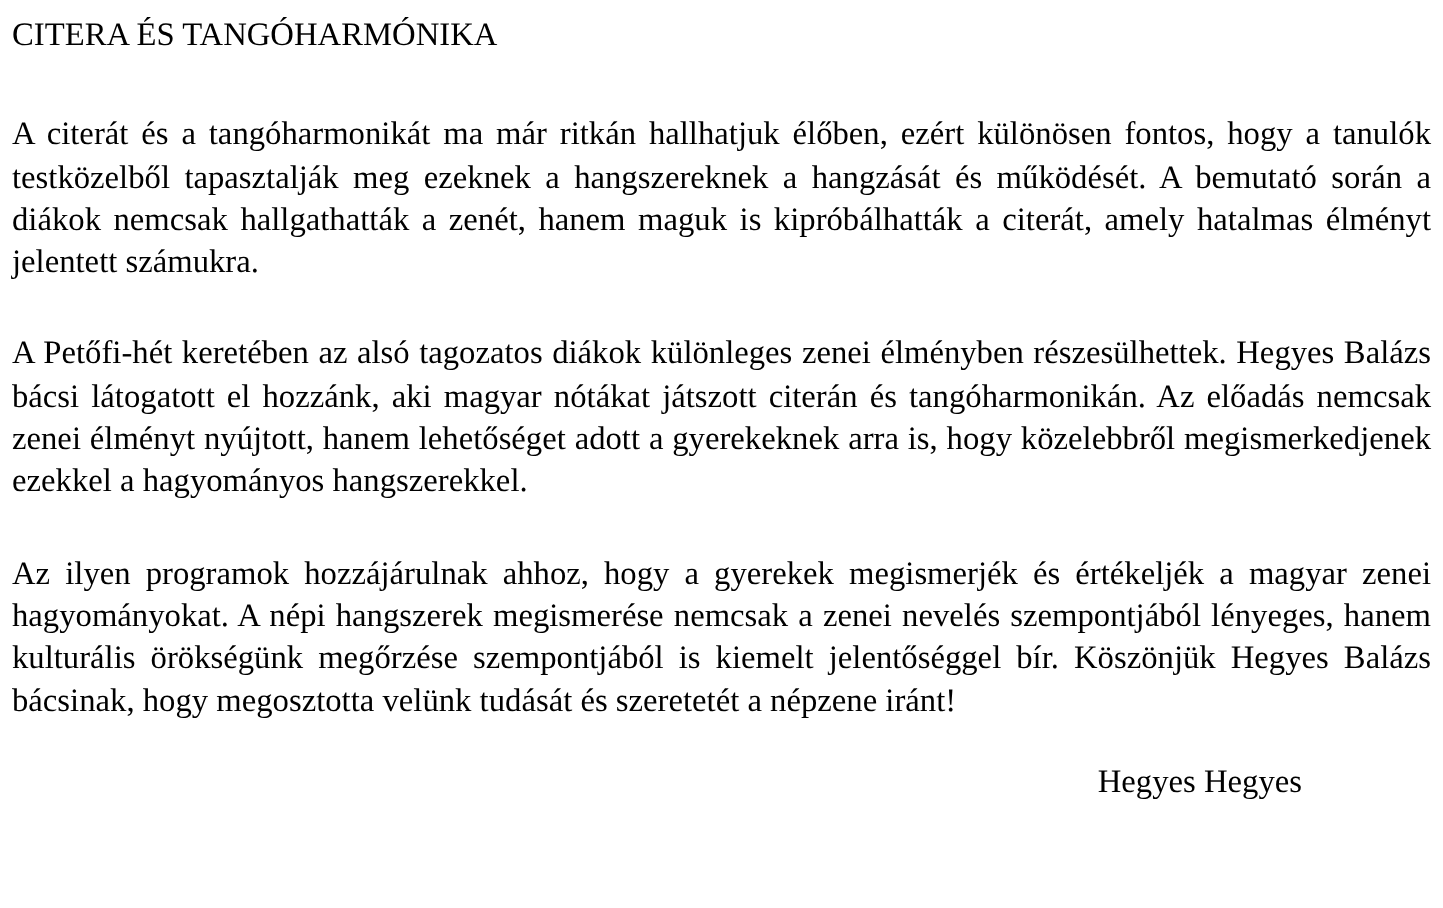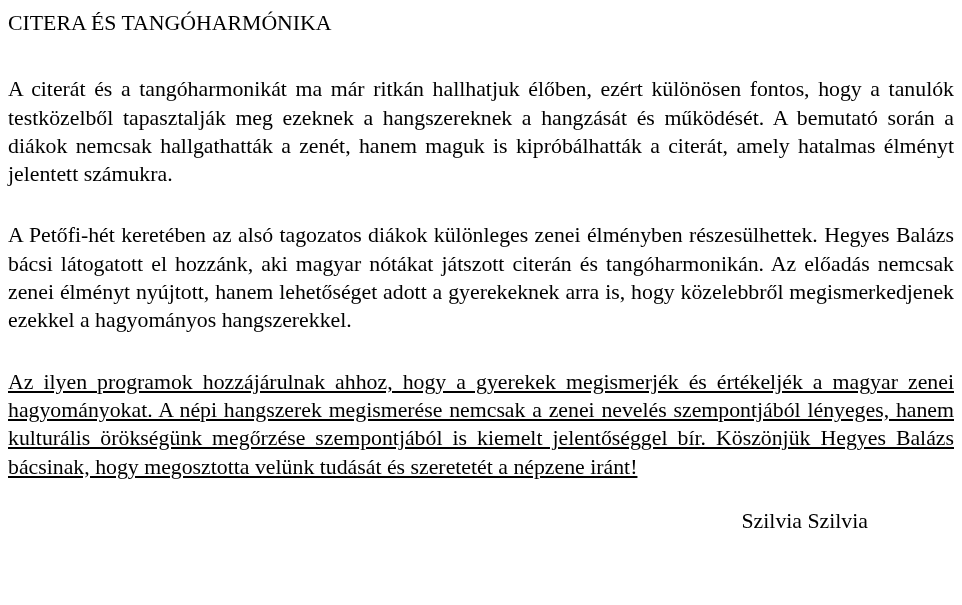--- a/index.html
+++ b/index.html
@@ -27,33 +27,32 @@
     line-height: 28.3px;
     text-align: left;
   }
   .para {
     margin: 0 0 33px 0;
     text-align: justify;
     text-justify: inter-word;
   }
   .para:nth-of-type(3) {
     margin-bottom: 26px;
-    text-decoration: underline;
   }
   .signature-line {
     text-align: right;
     padding-right: 86px;
   }
 </style>
 </head>
 <body style="background: rgb(255, 255, 255); color: rgb(0, 0, 0);">
 
 <div class="page">
   <h1 class="doc-title">CITERA ÉS TANGÓHARMÓNIKA</h1>
 
   <p class="para">A citerát és a tangóharmonikát ma már ritkán hallhatjuk élőben, ezért különösen fontos, hogy a tanulók testközelből tapasztalják meg ezeknek a hangszereknek a hangzását és működését. A bemutató során a diákok nemcsak hallgathatták a zenét, hanem maguk is kipróbálhatták a citerát, amely hatalmas élményt jelentett számukra.</p>
 
   <p class="para">A Petőfi-hét keretében az alsó tagozatos diákok különleges zenei élményben részesülhettek. Hegyes Balázs bácsi látogatott el hozzánk, aki magyar nótákat játszott citerán és tangóharmonikán. Az előadás nemcsak zenei élményt nyújtott, hanem lehetőséget adott a gyerekeknek arra is, hogy közelebbről megismerkedjenek ezekkel a hagyományos hangszerekkel.</p>
 
   <p class="para">Az ilyen programok hozzájárulnak ahhoz, hogy a gyerekek megismerjék és értékeljék a magyar zenei hagyományokat. A népi hangszerek megismerése nemcsak a zenei nevelés szempontjából lényeges, hanem kulturális örökségünk megőrzése szempontjából is kiemelt jelentőséggel bír. Köszönjük Hegyes Balázs bácsinak, hogy megosztotta velünk tudását és szeretetét a népzene iránt!</p>
 
-  <div class="signature-line">Szilvia Szilvia</div>
+  <div class="signature-line">Hegyes Hegyes</div>
 </div>
 
 </body></html>

